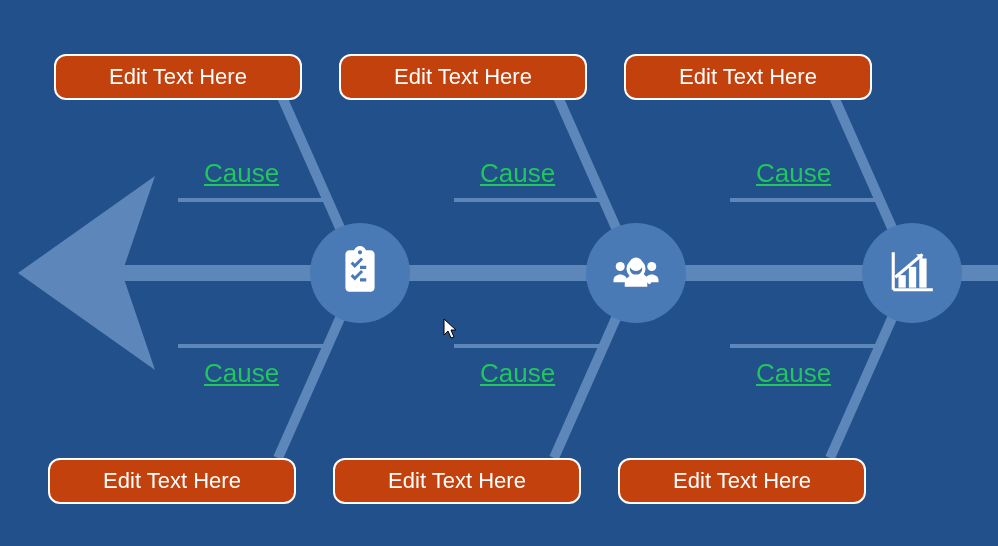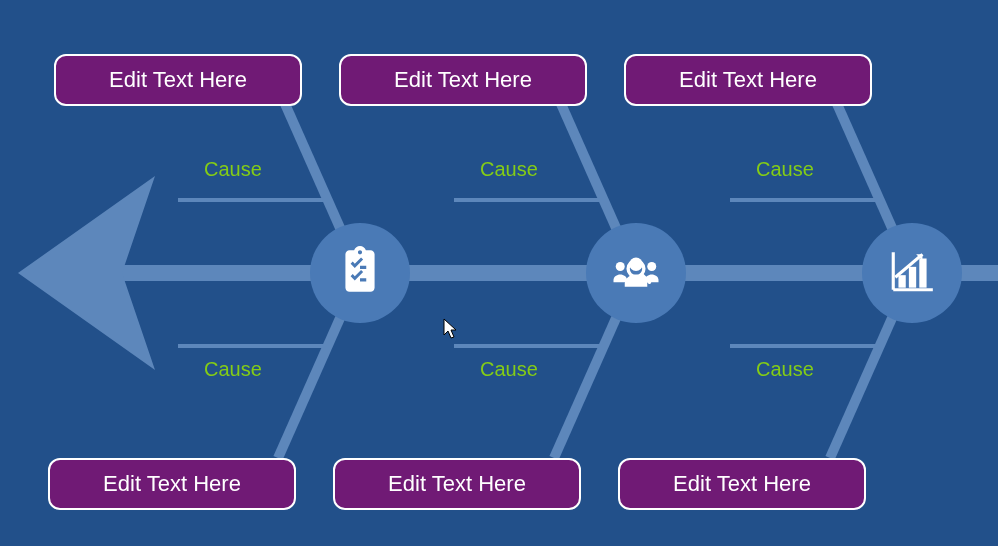--- a/index.html
+++ b/index.html
@@ -20,22 +20,22 @@
   svg.lines {
     position: absolute;
     top: 0; left: 0;
     width: 998px;
     height: 546px;
     pointer-events: none;
   }
   .edit-box {
     position: absolute;
     width: 248px;
-    height: 52px;
-    background: #701a75;
+    height: 46px;
+    background: #c2410c;
     border: 2px solid #ffffff;
     border-radius: 12px;
     color: #ffffff;
     font-size: 22px;
     font-weight: 400;
     display: flex;
     align-items: center;
     justify-content: center;
     cursor: text;
   }
@@ -46,23 +46,24 @@
     background: #4a7ab6;
     border-radius: 50%;
     display: flex;
     align-items: center;
     justify-content: center;
     color: #ffffff;
   }
   .node svg { fill: #ffffff; }
   .cause-label {
     position: absolute;
-    color: #84cc16;
-    font-size: 20px;
+    color: #22c55e;
+    font-size: 26px;
     font-weight: 400;
+    text-decoration: underline;
   }
   .cursor {
     position: absolute;
     width: 14px;
     height: 20px;
   }
 </style>
 </head>
 <body>
 

